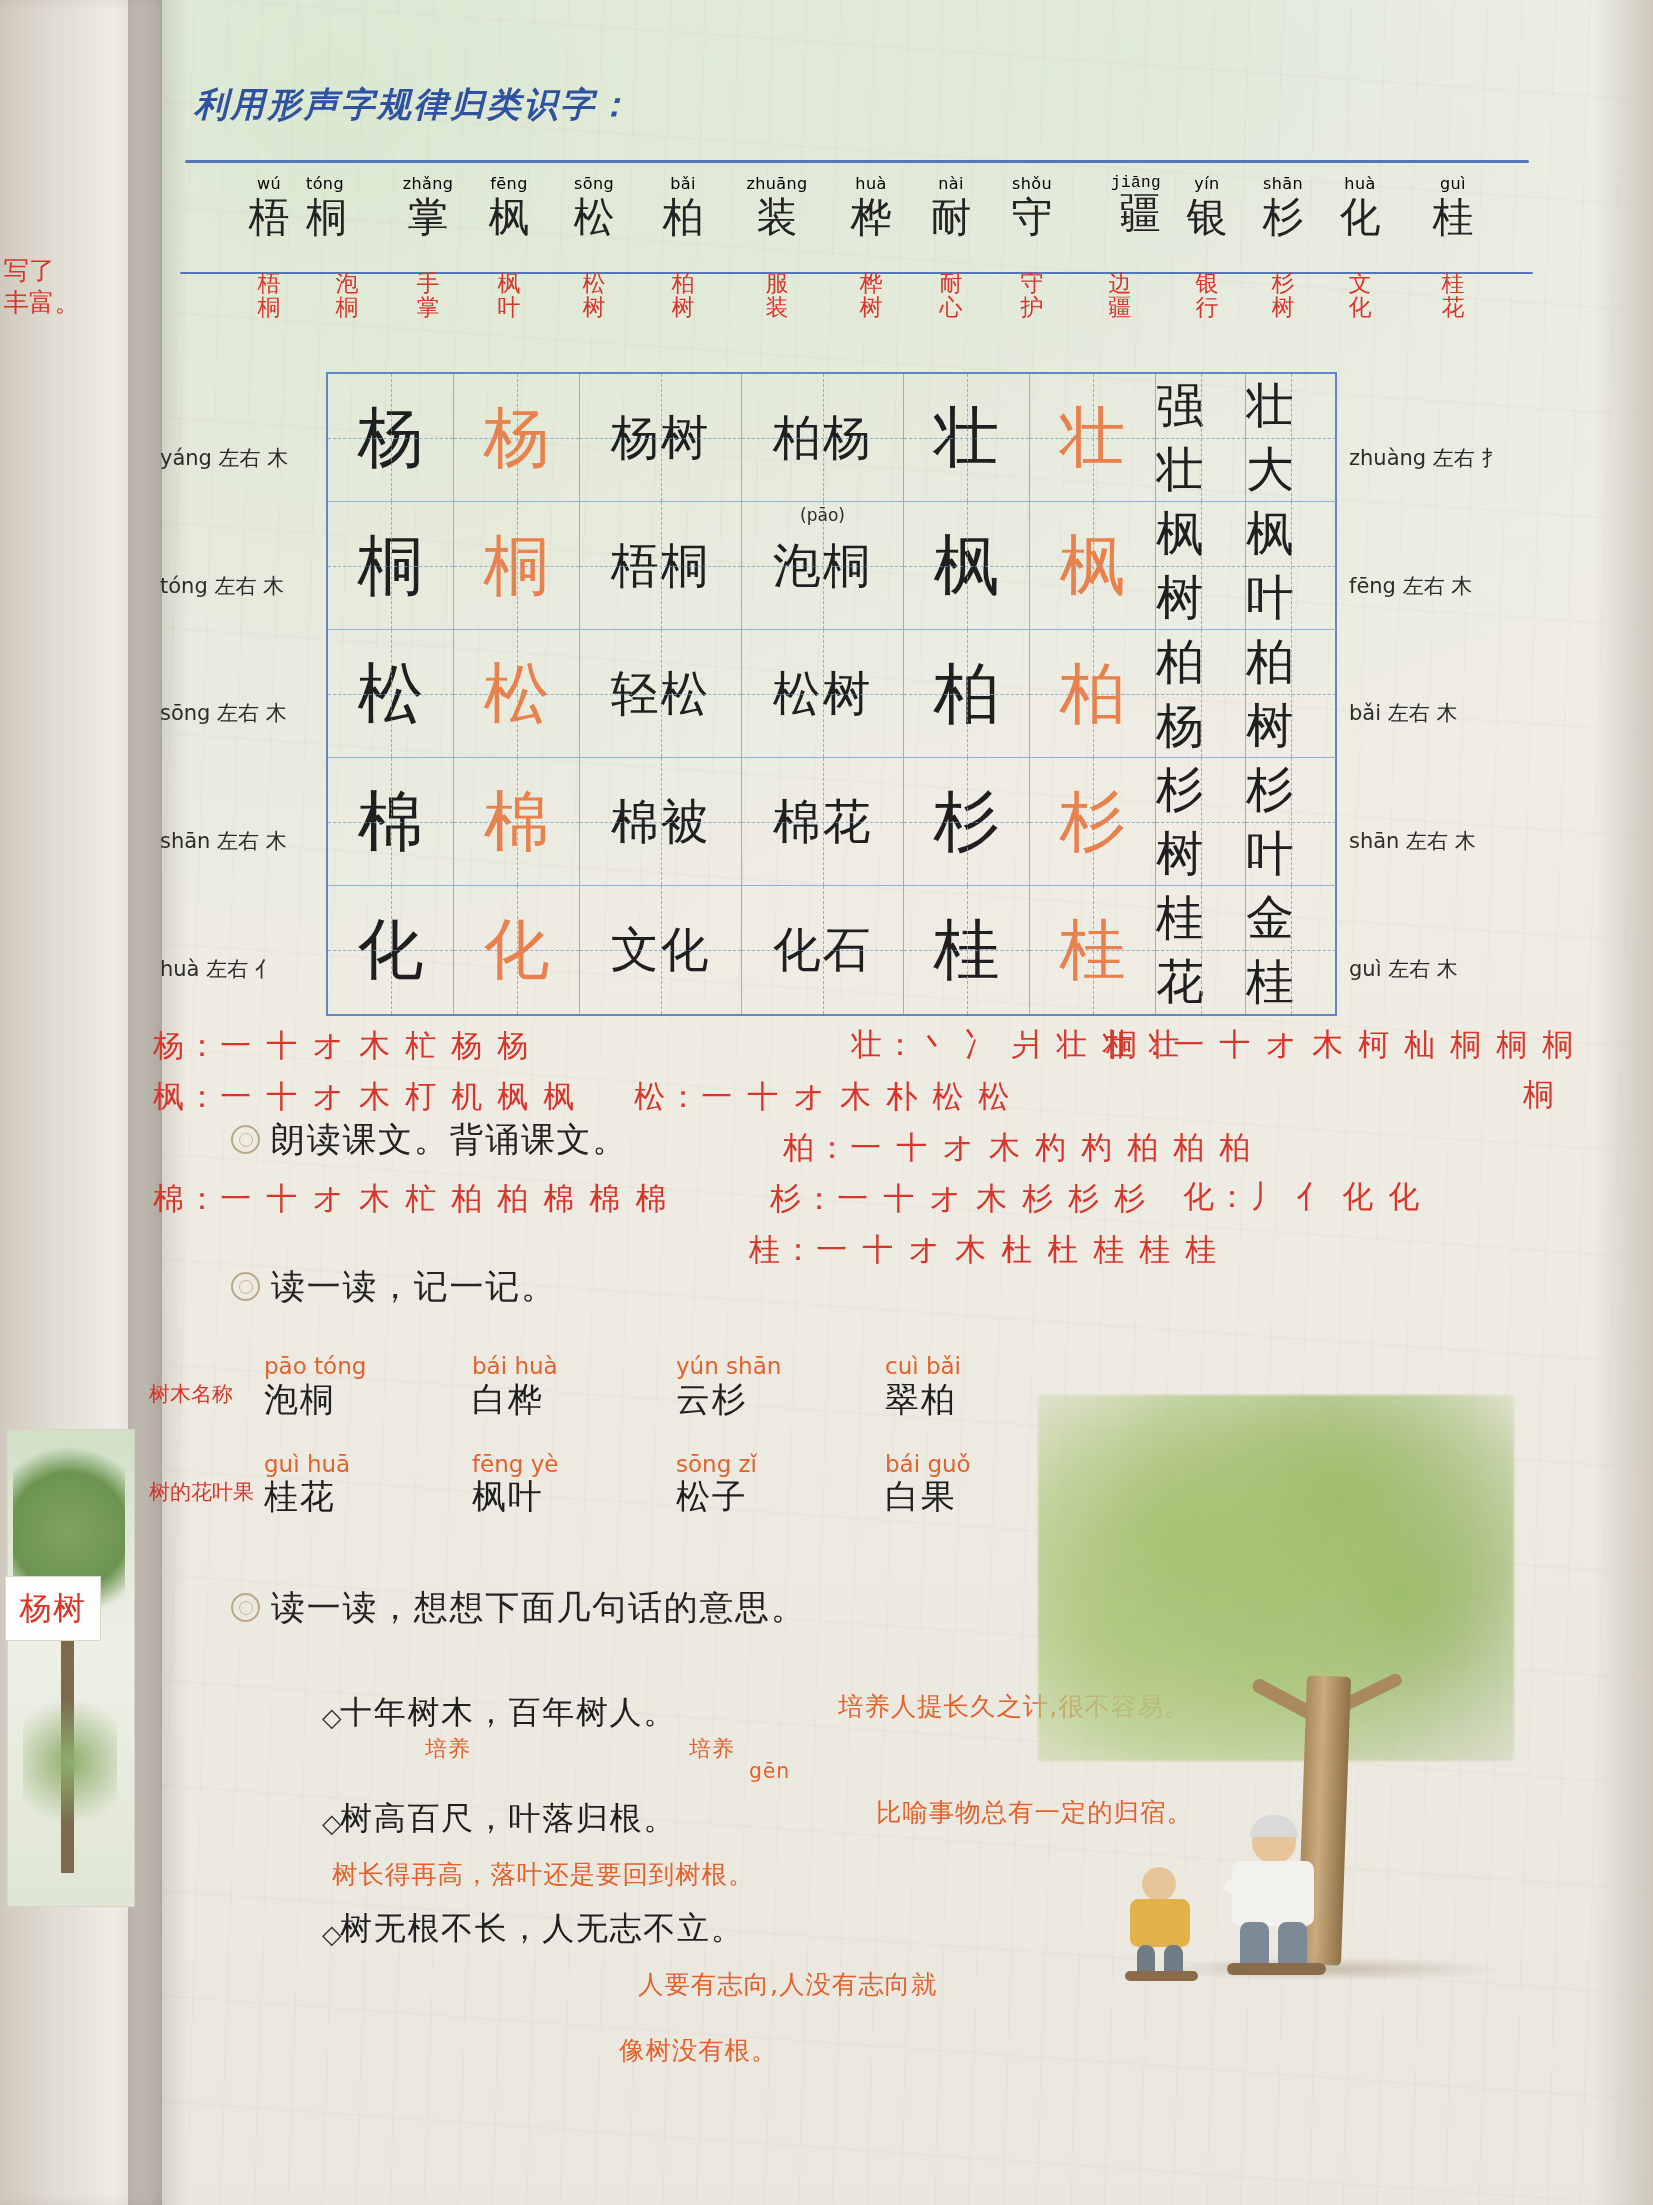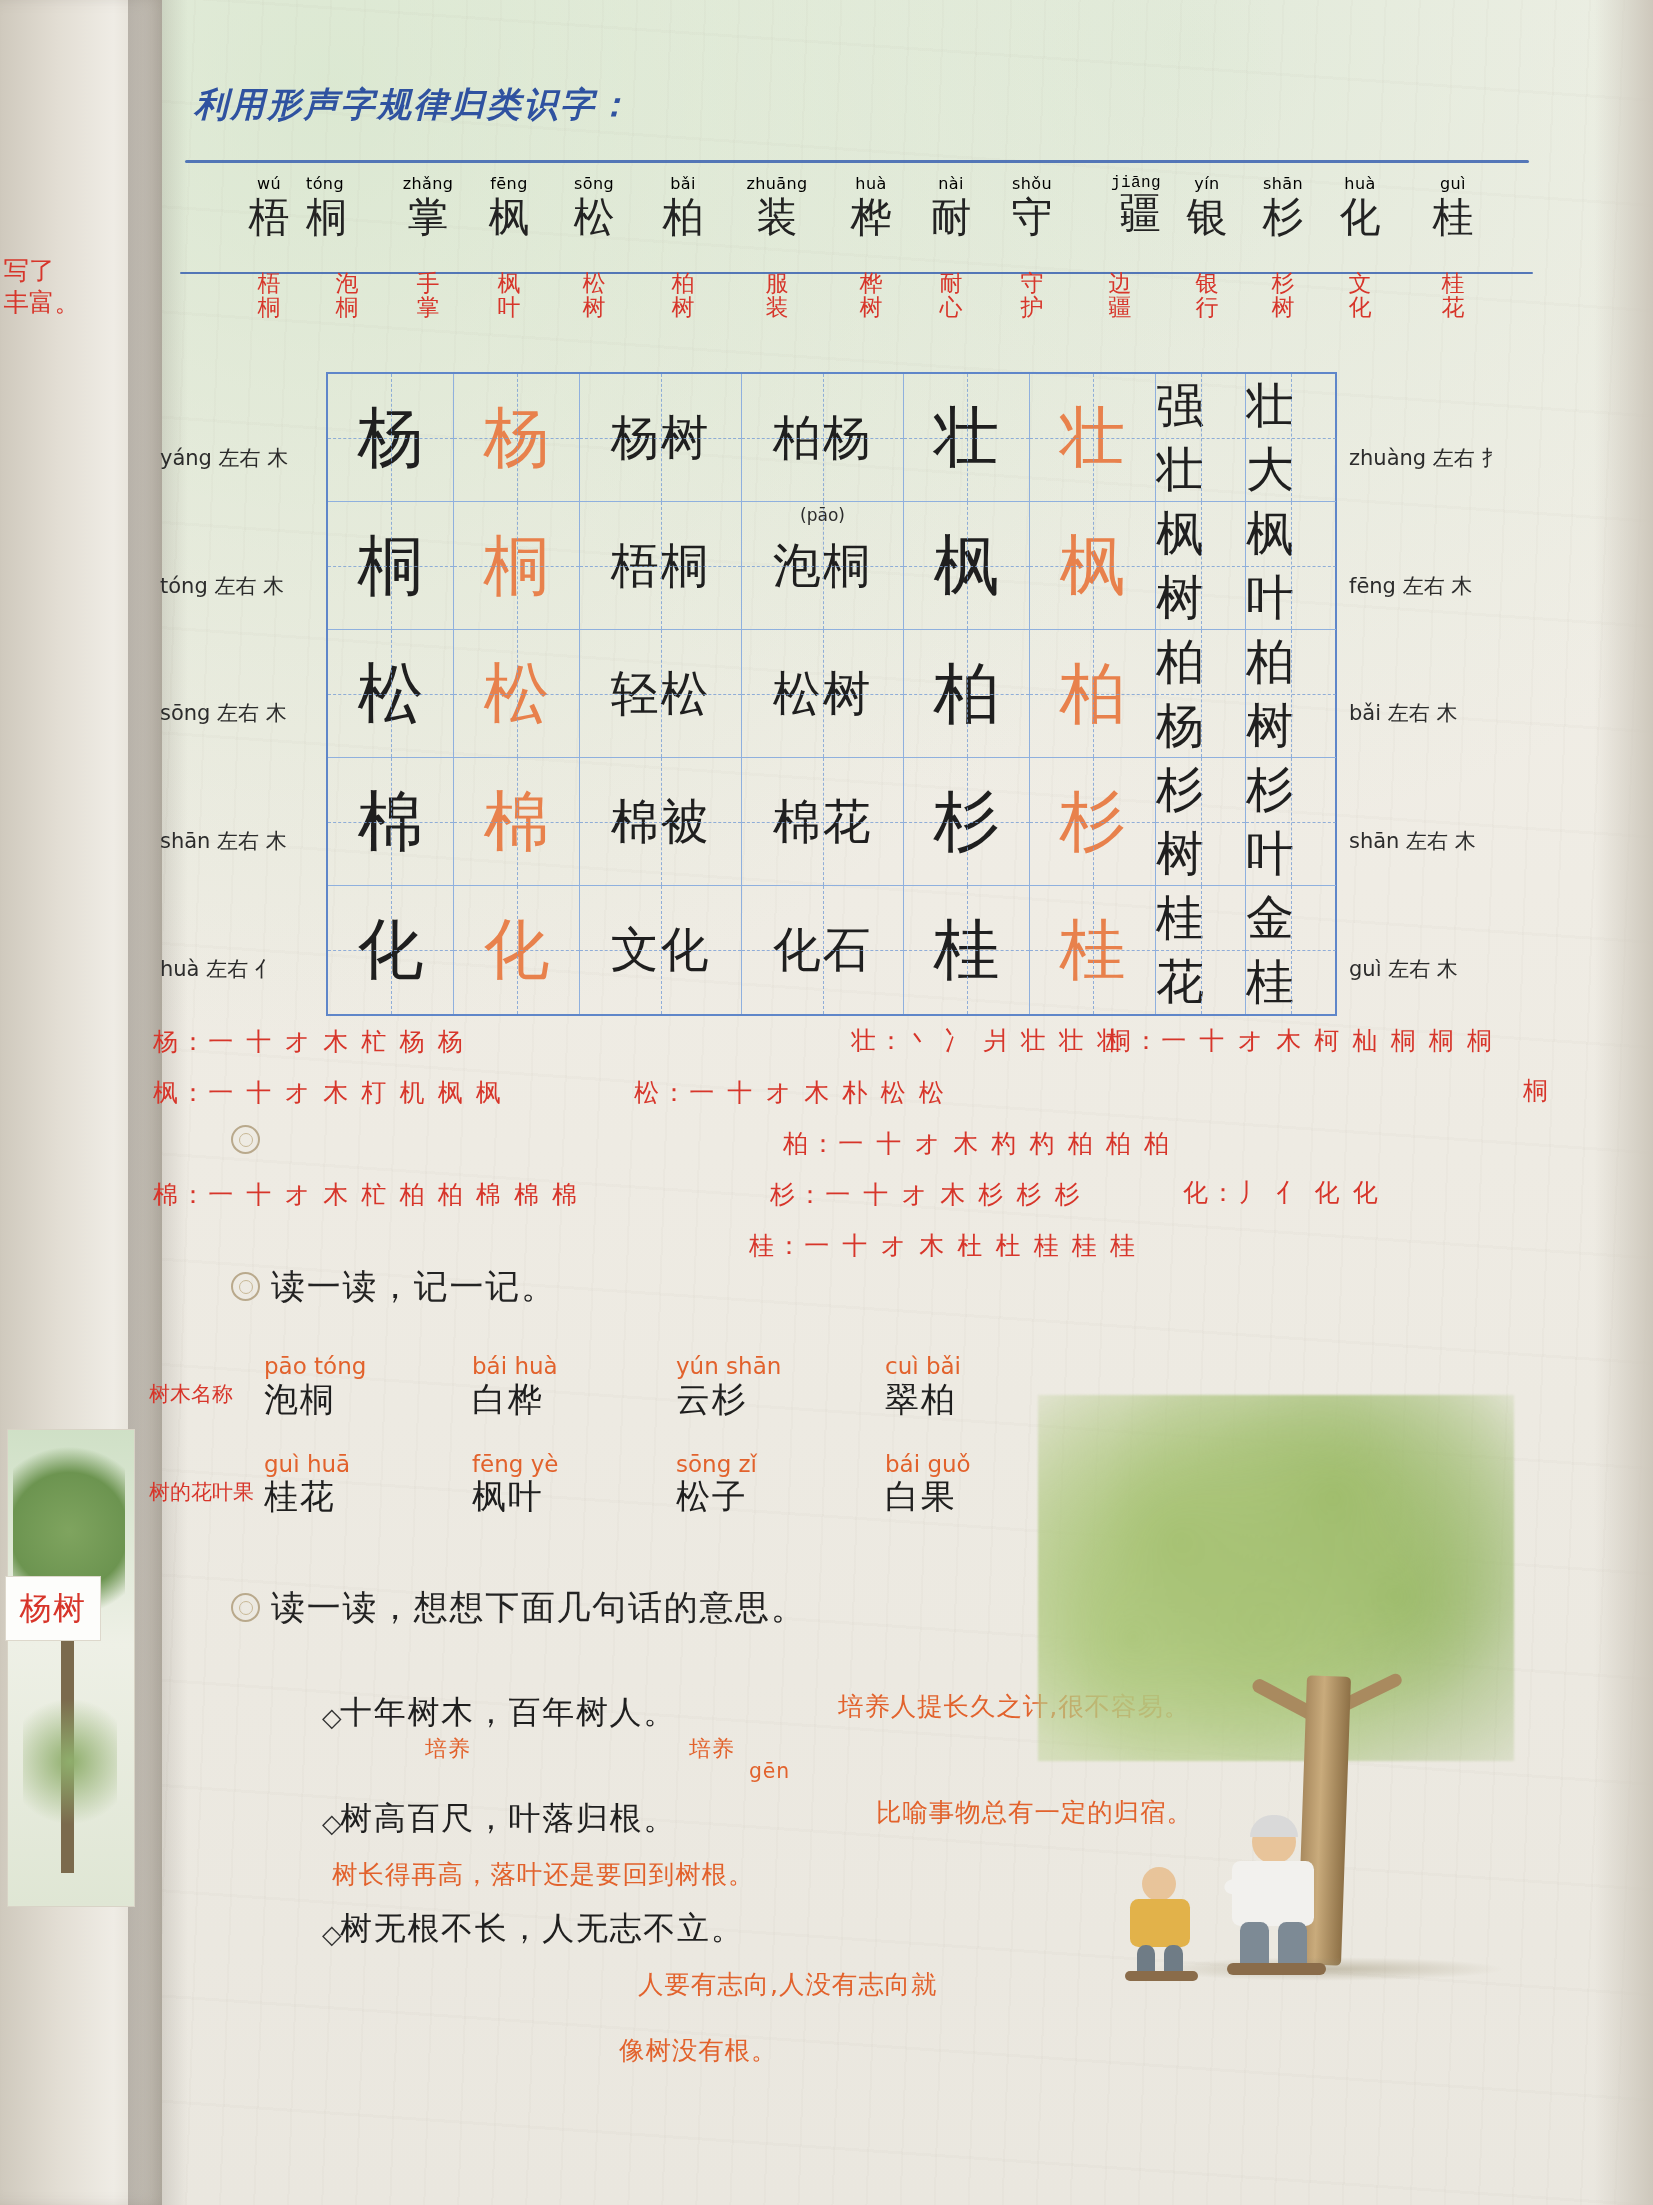--- a/index.html
+++ b/index.html
@@ -76,21 +76,21 @@
   .tbl .c .gu:after{top:50%;left:0;right:0;height:0.9px;border-top:0.9px dashed rgba(120,158,212,.8);background:none;}
   .big{font-size:66px;line-height:1;color:#1f1f1f;}
   .big.o{color:#e8814c;}
   .word{font-size:48px;color:#1f1f1f;letter-spacing:1.7px;}
   .sub-pin{position:absolute;top:3.4px;left:50%;transform:translateX(-50%);font-size:17px;color:#2b2b2b;}
 
   .rowlabel{position:absolute;font-size:21px;color:#2c2c2c;}
   .rowtail{position:absolute;font-size:21px;color:#2c2c2c;}
 
   
-  .stroke{position:absolute;color:#d7352a;font-size:25px;letter-spacing:2.6px;white-space:nowrap;}
+  .stroke{position:absolute;color:#d7352a;font-size:31px;letter-spacing:2.6px;white-space:nowrap;}
 
   
   .bullet{
     position:absolute;width:29px;height:29px;border-radius:50%;
     border:2.6px solid #b9a98c;box-sizing:border-box;
   }
   .bullet:after{
     content:"";position:absolute;left:6px;top:6px;width:12px;height:12px;border-radius:50%;
     border:1.7px solid #c8b896;
   }
@@ -441,20 +441,21 @@
   <div class="stroke abs" style="left:1523px;top:1074px;">桐</div>
   <div class="stroke abs" style="left:153px;top:1076px;">枫：一 十 オ 木 朾 机 枫 枫</div>
   <div class="stroke abs" style="left:634px;top:1076px;">松：一 十 オ 木 朴 松 松</div>
   <div class="stroke abs" style="left:783px;top:1127px;">柏：一 十 オ 木 杓 杓 柏 柏 柏</div>
   <div class="stroke abs" style="left:153px;top:1178px;">棉：一 十 オ 木 杧 柏 柏 棉 棉 棉</div>
   <div class="stroke abs" style="left:770px;top:1178px;">杉：一 十 オ 木 杉 杉 杉</div>
   <div class="stroke abs" style="left:1183px;top:1176px;">化：丿 亻 化 化</div>
   <div class="stroke abs" style="left:749px;top:1229px;">桂：一 十 オ 木 杜 杜 桂 桂 桂</div>
 
   <div class="bullet" style="left:231px;top:1125px;"></div>
+  <div class="abs seclabel" style="left:271px;top:1117px;">朗读课文。背诵课文。</div>
 
   <div class="bullet" style="left:231px;top:1272px;"></div>
   <div class="abs seclabel" style="left:271px;top:1264px;">读一读，记一记。</div>
 
   <div class="rr" id="rr">
       <div class="py abs" style="left: 264px; top: 1353px; color: rgb(226, 98, 44);">pāo tóng</div>
       <div class="w abs" style="left: 264px; top: 1377px;">泡桐</div>
       <div class="py abs" style="left: 472px; top: 1353px; color: rgb(226, 98, 44);">bái huà</div>
       <div class="w abs" style="left: 472px; top: 1377px;">白桦</div>
       <div class="py abs" style="left: 676px; top: 1353px; color: rgb(226, 98, 44);">yún shān</div>

